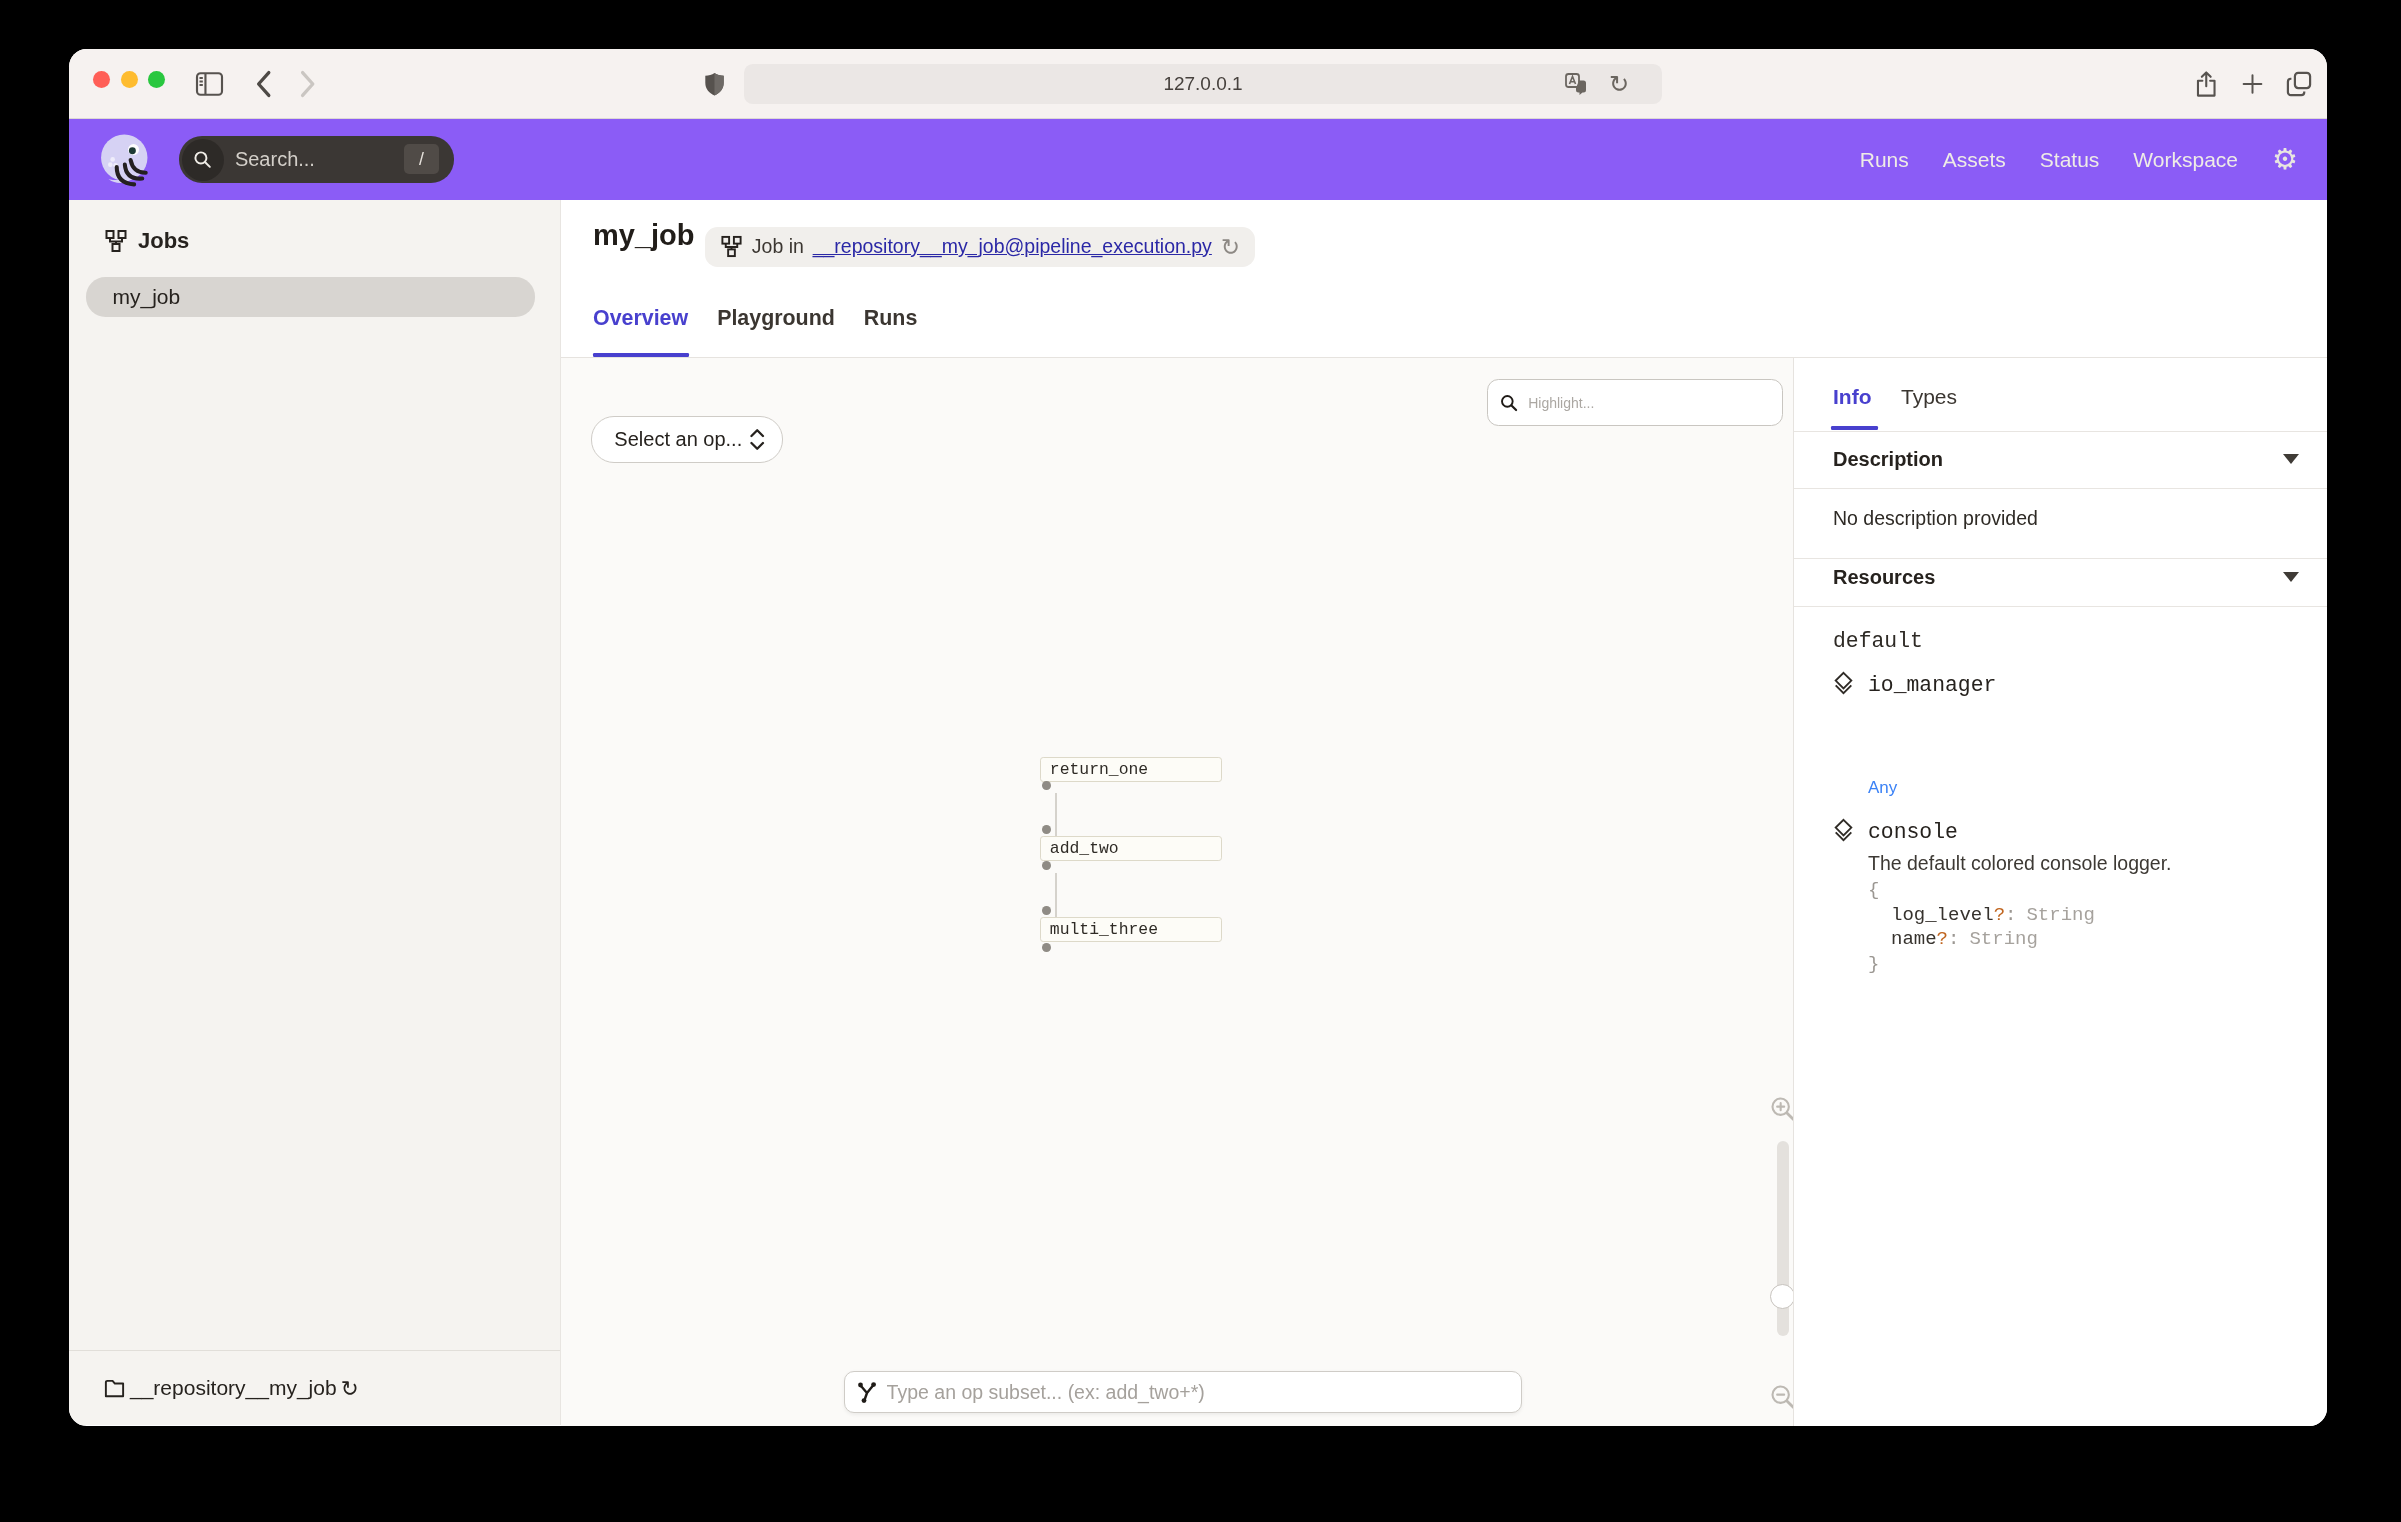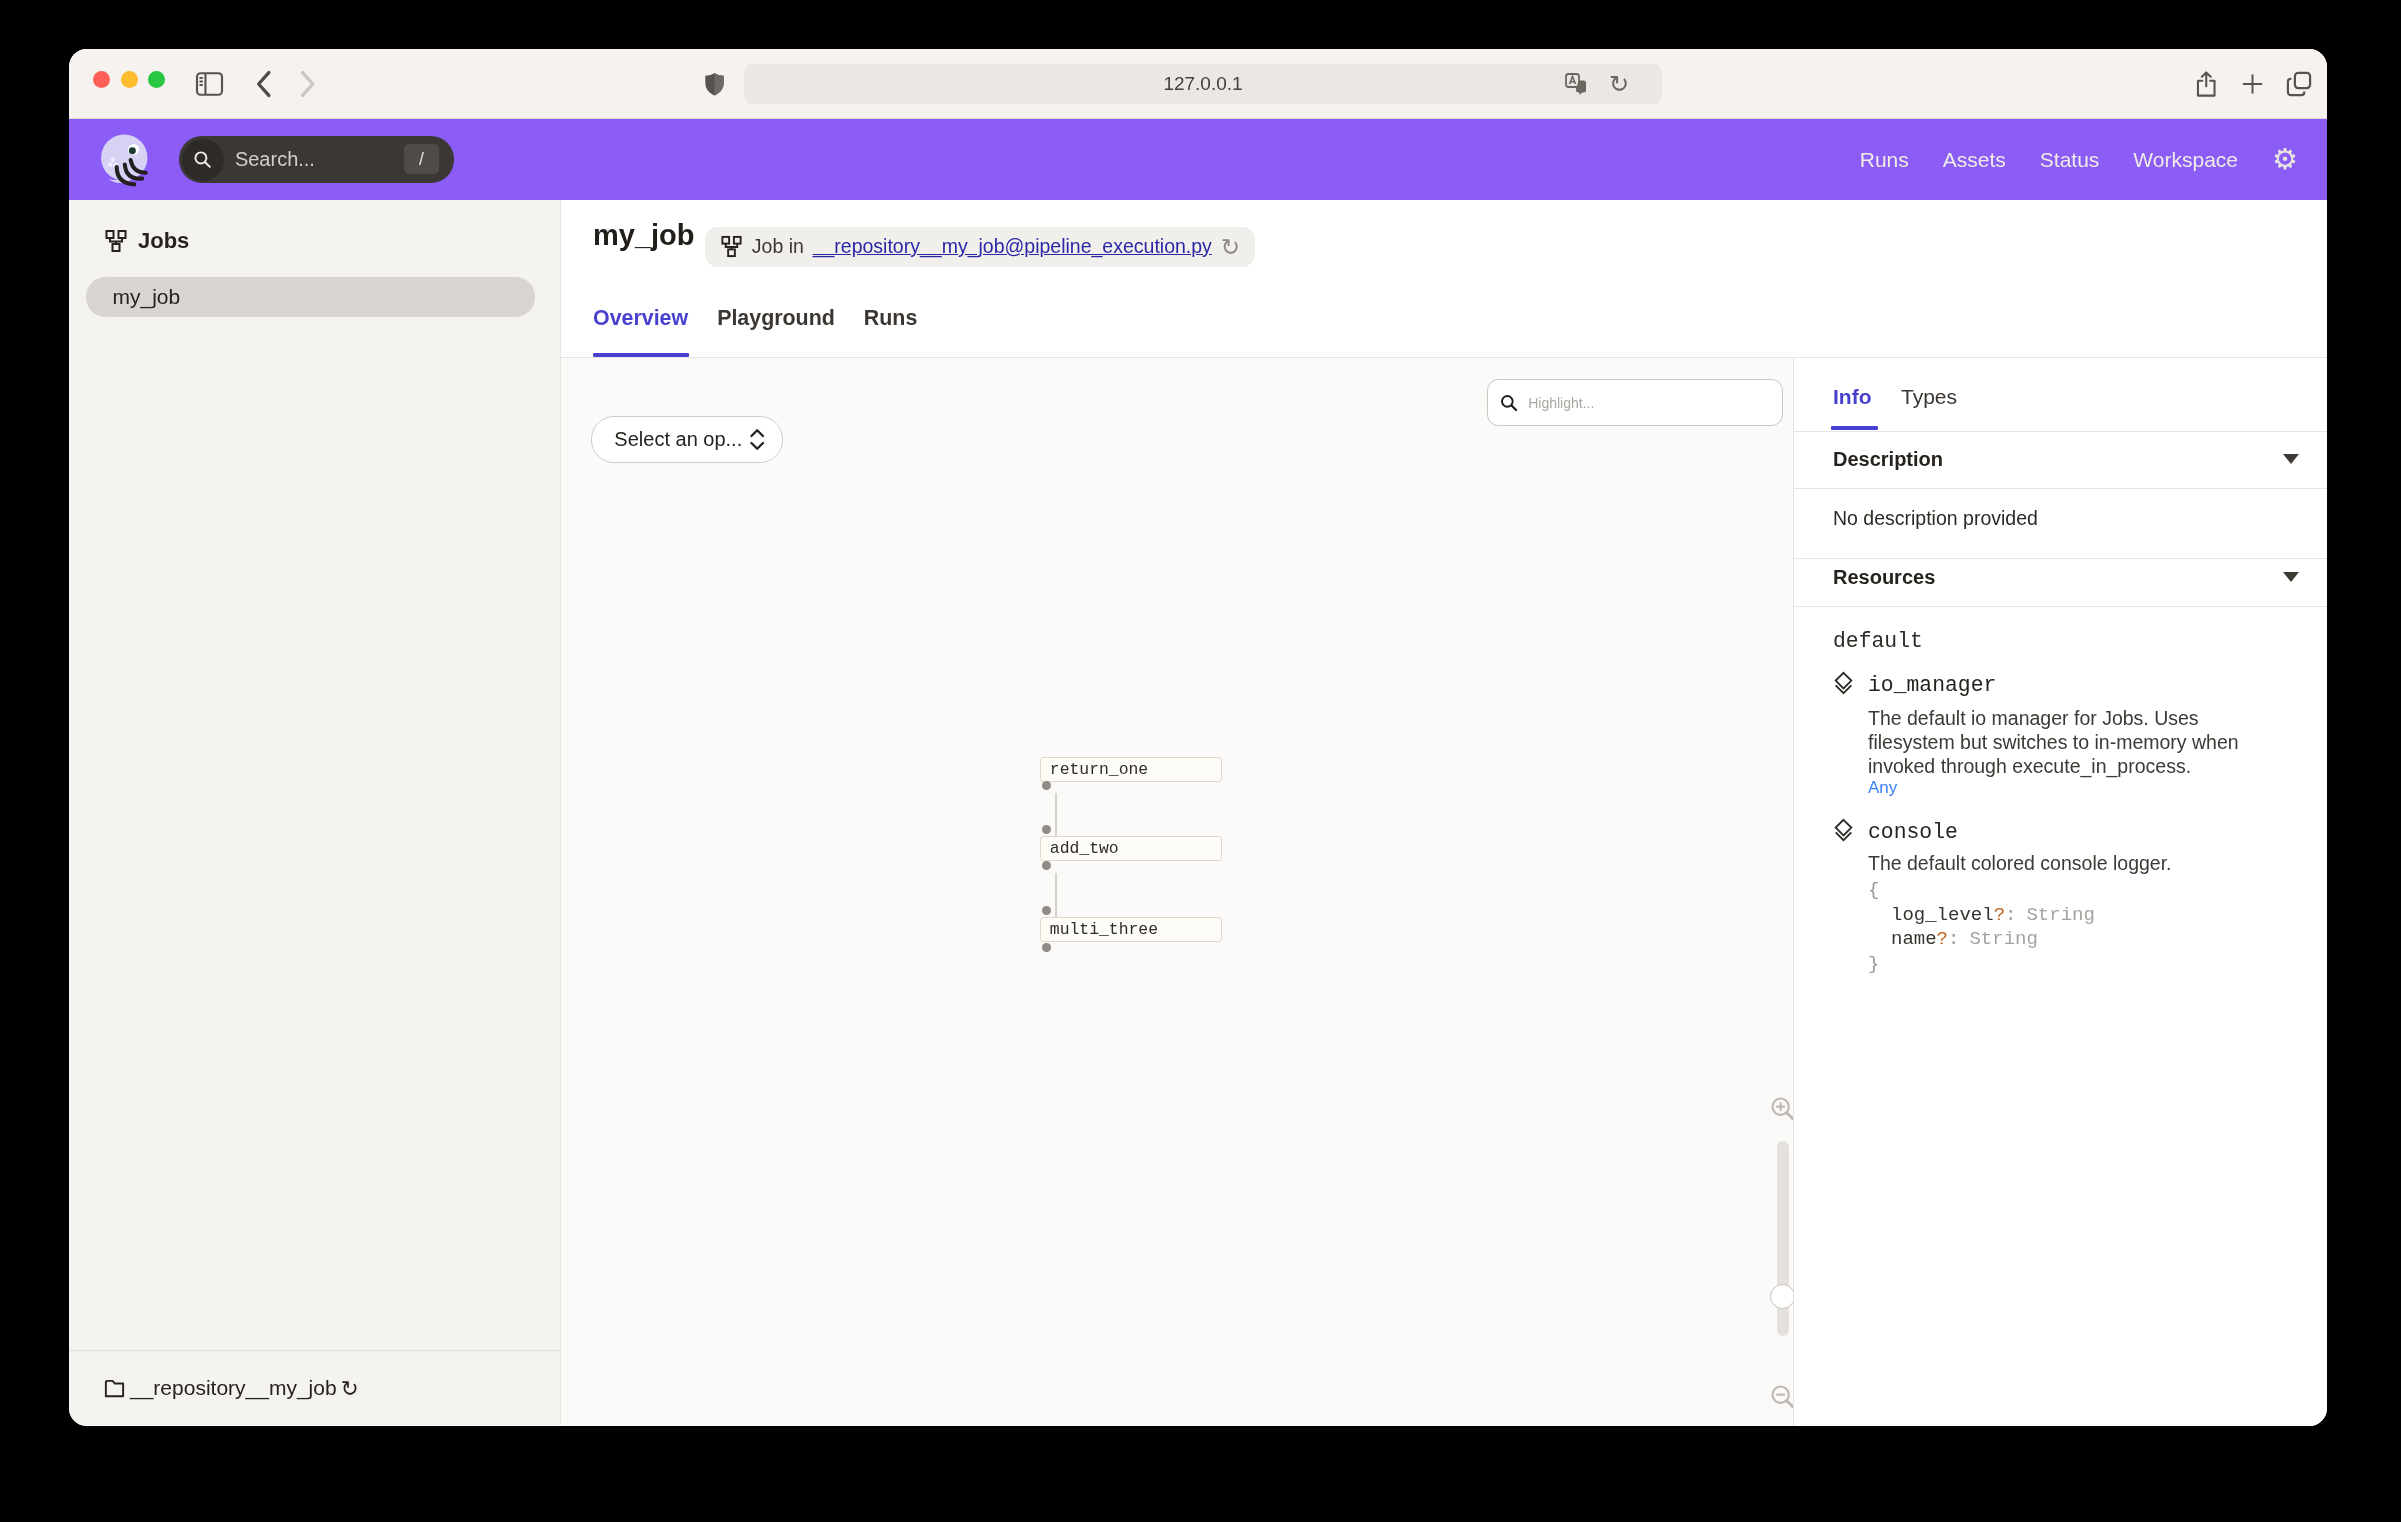--- a/index.html
+++ b/index.html
@@ -285,20 +285,29 @@
             <path d="M10 7 v6 M7 10 h6" stroke="#BDB9B3" stroke-width="1.8" stroke-linecap="round"></path>
           </svg>
           <div class="zoom-track"></div>
           <div class="zoom-knob"></div>
           <svg class="zoom-ic" style="top:1025px" width="28" height="28" viewBox="0 0 24 24">
             <circle cx="10" cy="10" r="7" fill="none" stroke="#BDB9B3" stroke-width="1.8"></circle>
             <line x1="15.4" y1="15.4" x2="21" y2="21" stroke="#BDB9B3" stroke-width="2.4" stroke-linecap="round"></line>
             <path d="M7 10 h6" stroke="#BDB9B3" stroke-width="1.8" stroke-linecap="round"></path>
           </svg>
 
+          <div class="subset-box">
+            <svg width="24" height="24" viewBox="0 0 24 24">
+              <path d="M12 13 L6 6 M12 13 L18 5.5 M12 13 L9.5 20" fill="none" stroke="#1F1B17" stroke-width="2.4" stroke-linecap="round"></path>
+              <circle cx="5.5" cy="5" r="2.4" fill="#1F1B17"></circle>
+              <circle cx="18.6" cy="4.6" r="2.4" fill="#1F1B17"></circle>
+              <circle cx="9" cy="20.6" r="2.4" fill="#1F1B17"></circle>
+            </svg>
+            <input placeholder="Type an op subset... (ex: add_two+*)" style="">
+          </div>
         </div>
 
         <div class="info-panel">
           <span class="ip-tab active" style="left:39px">Info</span>
           <span class="ip-tab" style="left:107px">Types</span>
           <div class="ip-underline"></div>
           <div class="ip-line" style="top:73px"></div>
 
           <span class="sec-title" style="top:90px">Description</span>
           <span class="caret" style="top:96px"></span>
@@ -311,21 +320,20 @@
           <span class="caret" style="top:214px"></span>
           <div class="ip-line" style="top:248px"></div>
 
           <span class="ip-text mono" style="top:271px; font-size:21.4px;">default</span>
 
           <svg class="res-icon" style="top:313px" width="25" height="26.5" viewBox="0 0 24 25">
             <path d="M12 1.5 L19.5 9 L12 16.5 L4.5 9 Z" fill="#fff" stroke="#2F2B26" stroke-width="1.8"></path>
             <path d="M4.5 13.5 L12 21 L19.5 13.5" fill="none" stroke="#2F2B26" stroke-width="1.8"></path>
           </svg>
           <span class="res-name mono" style="top:315px">io_manager</span>
-          <p class="res-desc" style="top:348px">The default io manager for Jobs. Uses filesystem but switches to in-memory when invoked through execute_in_process.</p>
           <span class="res-type" style="top:420px">Any</span>
 
           <svg class="res-icon" style="top:460px" width="25" height="26.5" viewBox="0 0 24 25">
             <path d="M12 1.5 L19.5 9 L12 16.5 L4.5 9 Z" fill="#fff" stroke="#2F2B26" stroke-width="1.8"></path>
             <path d="M4.5 13.5 L12 21 L19.5 13.5" fill="none" stroke="#2F2B26" stroke-width="1.8"></path>
           </svg>
           <span class="res-name mono" style="top:462px">console</span>
           <p class="res-desc" style="top:493px">The default colored console logger.</p>
 
           <div class="schema" style="top:520px">

